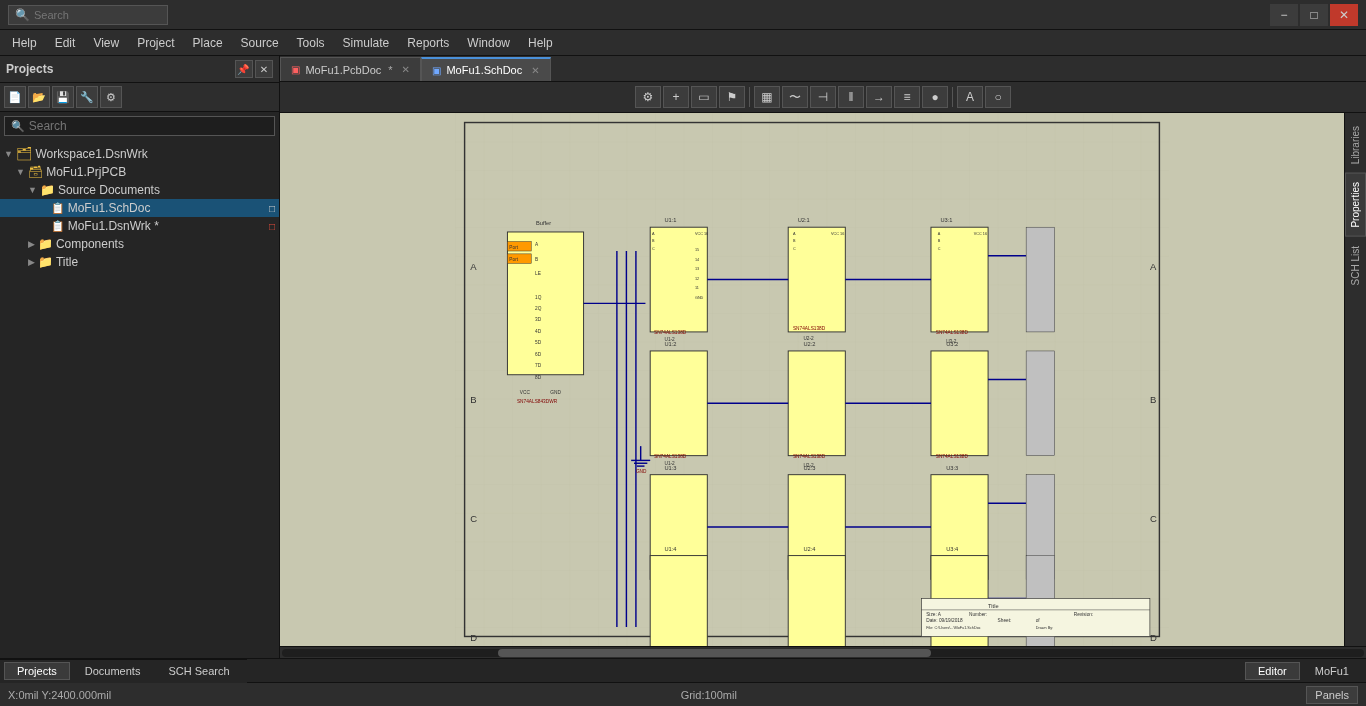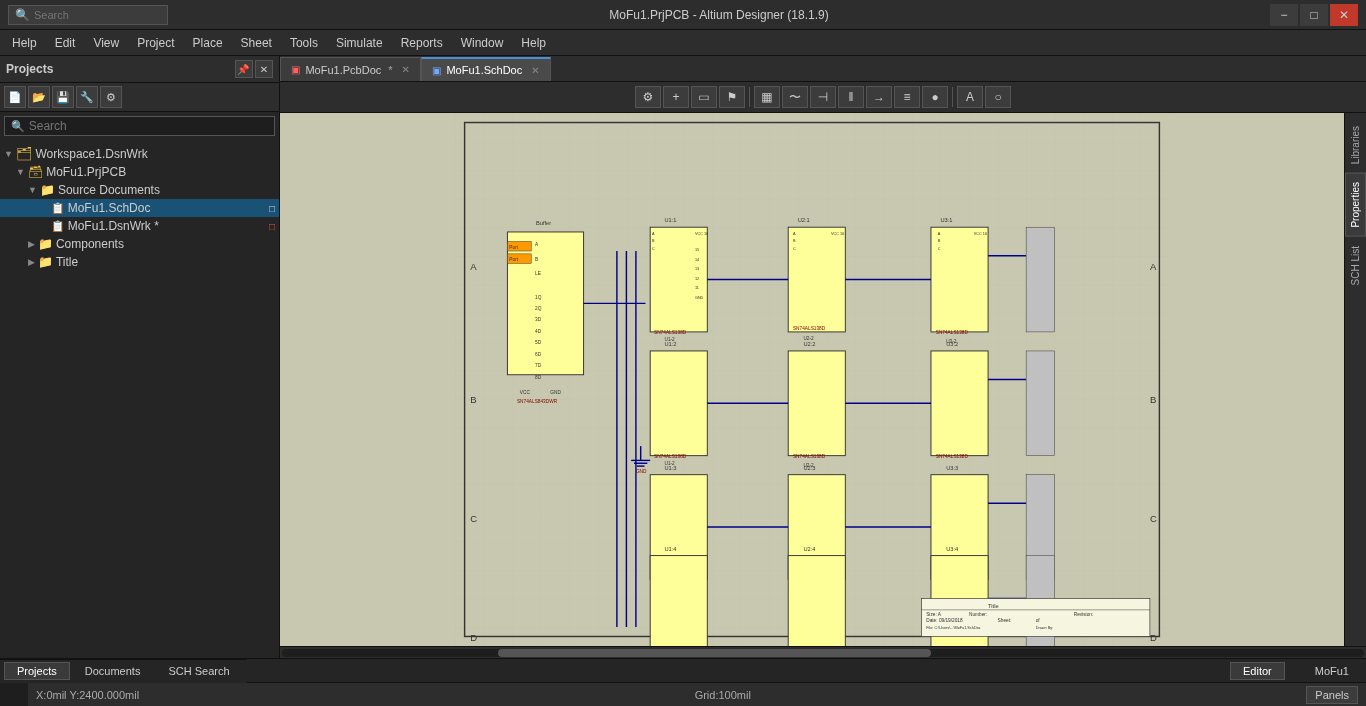--- a/index.html
+++ b/index.html
@@ -280,21 +280,20 @@
     #status-bar {
       height: 24px;
       background: #2d2d2d;
       display: flex;
       align-items: center;
       justify-content: space-between;
       padding: 0 8px;
       border-top: 1px solid #111;
       font-size: 11px;
       color: #aaa;
-      margin-left: 28px;
     }
     #status-bar .panels-btn {
       color: #ccc;
       cursor: pointer;
       padding: 2px 8px;
       background: #3c3c3c;
       border: 1px solid #555;
     }
 
     
@@ -331,35 +330,34 @@
     .component-rect { fill: #ffff99; stroke: #333; stroke-width: 1; }
   </style>
 </head>
 <body>
 
 <div id="title-bar">
   <div class="search-box">
     <span style="color:#aaa;margin-right:4px;">🔍</span>
     <input type="text" placeholder="Search" style="">
   </div>
-  <div class="title-text">MoFu1.PrjPCB - Altium Designer (18.1.9)</div>
   <div class="win-controls">
     <button class="win-btn">−</button>
     <button class="win-btn">□</button>
     <button class="win-btn close">✕</button>
   </div>
 </div>
 
 <div id="menu-bar">
   <div class="menu-item">Help</div>
   <div class="menu-item">Edit</div>
   <div class="menu-item">View</div>
   <div class="menu-item">Project</div>
   <div class="menu-item">Place</div>
-  <div class="menu-item">Sheet</div>
+  <div class="menu-item">Source</div>
   <div class="menu-item">Tools</div>
   <div class="menu-item">Simulate</div>
   <div class="menu-item">Reports</div>
   <div class="menu-item">Window</div>
   <div class="menu-item">Help</div>
 </div>
 
 <div id="main-layout" style="display:flex; height:calc(706px - 30px - 26px - 24px - 24px); ">
 
   <div id="left-panel">
@@ -638,21 +636,21 @@
     </div>
   </div>
 </div>
 
 <div style="display:flex; height:24px; background:#252525; border-top:1px solid #111; align-items:center; justify-content:space-between;">
   <div id="bottom-tabs" style="display:flex;align-items:center;gap:2px;padding:0 4px;">
     <div class="bottom-tab active">Projects</div>
     <div class="bottom-tab">Documents</div>
     <div class="bottom-tab">SCH Search</div>
   </div>
-  <div style="display:flex;align-items:center;gap:17px;padding:0 4px;">
+  <div style="display:flex;align-items:center;gap:2px;padding:0 4px;">
     <div class="bottom-tab active">Editor</div>
     <div class="bottom-tab">MoFu1</div>
   </div>
 </div>
 
 <div id="status-bar">
   <span>X:0mil Y:2400.000mil</span>
   <span>Grid:100mil</span>
   <div class="panels-btn">Panels</div>
 </div>

